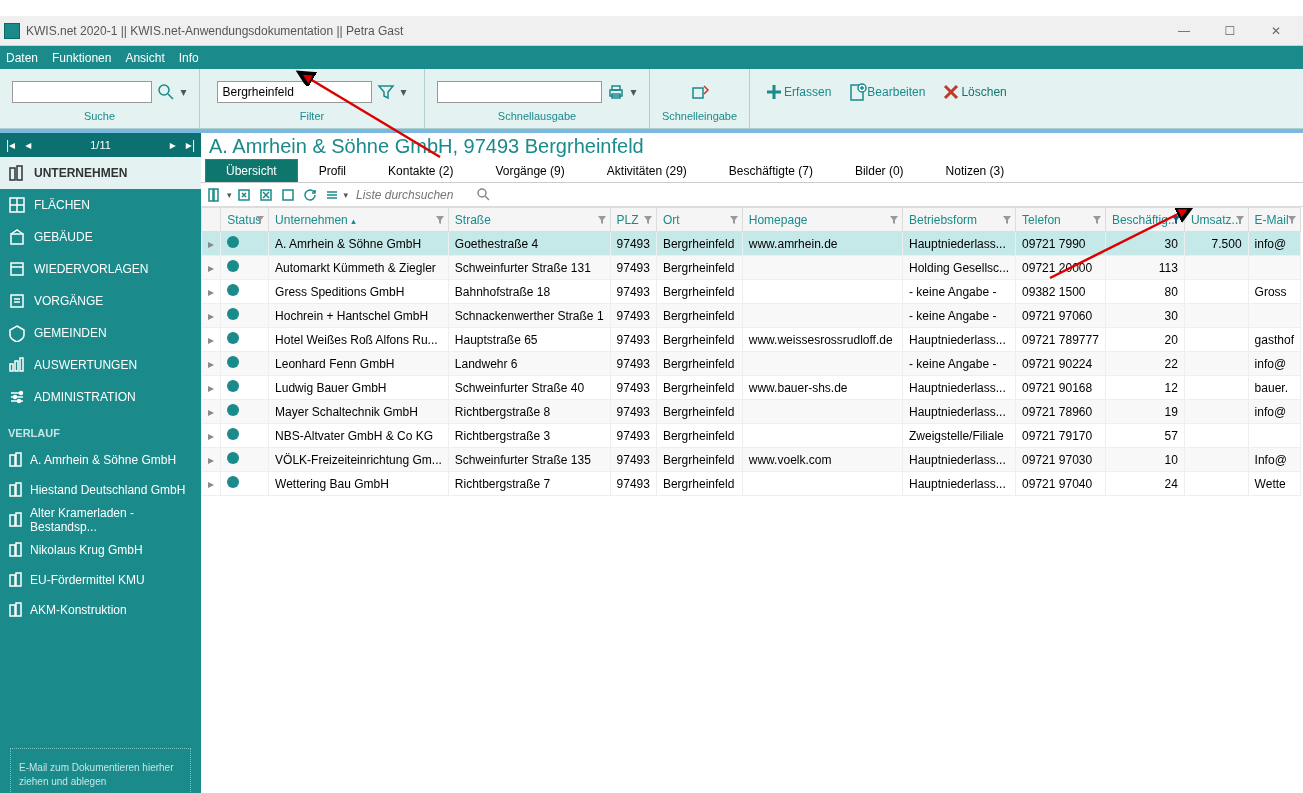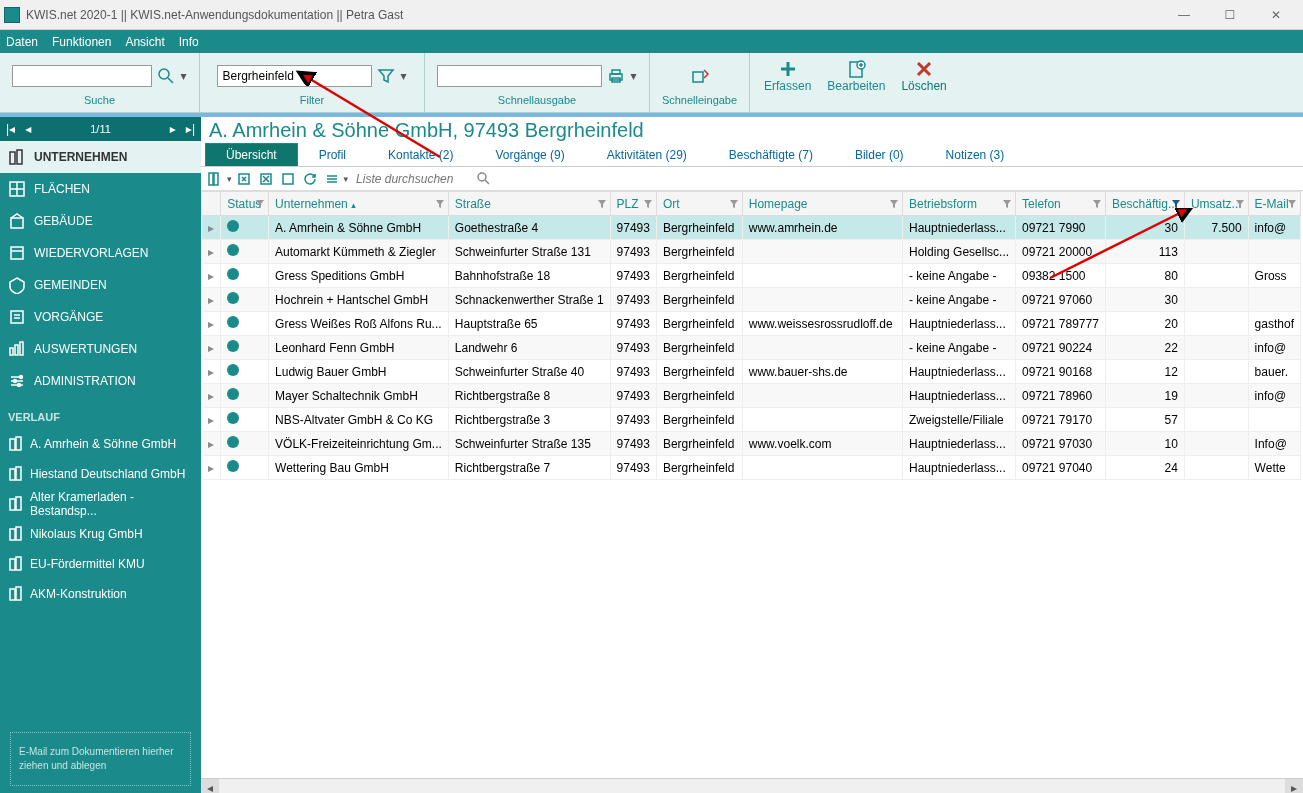--- a/index.html
+++ b/index.html
@@ -1,31 +1,31 @@
 <!DOCTYPE html>
 <html><head>
 <meta charset="utf-8">
 <style>
 *{box-sizing:border-box;margin:0;padding:0;font-family:"Segoe UI",Arial,sans-serif;font-size:12px;}
 body{background:#fff;overflow:hidden;width:1303px;height:793px;position:relative;}
-.titlebar{height:30px;background:#f0f0f0;border-bottom:1px solid #d0d0d0;display:flex;align-items:center;padding:0 4px;}
+.titlebar{height:30px;background:#f0f0f0;border-bottom:1px solid #d0d0d0;display:flex;align-items:center;padding:0 4px;margin-top:16px;}
 .titlebar .app-icon{width:16px;height:16px;background:#1a8a8a;margin-right:6px;border:1px solid #0a6a6a;}
 .titlebar .title{color:#555;font-size:12px;flex:1;}
 .titlebar .winbtns{display:flex;}
 .titlebar .winbtn{width:46px;height:28px;display:flex;align-items:center;justify-content:center;color:#666;}
 .menubar{height:23px;background:#1a8a8a;display:flex;align-items:center;padding:0 6px;}
 .menubar .mitem{color:#fff;margin-right:14px;cursor:pointer;}
 .ribbon{height:60px;background:#e5f2f2;border-bottom:1px solid #b0d0d0;display:flex;}
 .ribbon-group{border-right:1px solid #b0d0d0;display:flex;flex-direction:column;align-items:center;justify-content:space-between;padding:4px 6px 2px 6px;position:relative;}
 .ribbon-group .group-content{display:flex;align-items:center;gap:4px;flex:1;}
 .ribbon-group .group-label{color:#1a8a8a;font-size:11px;height:16px;}
 .search-box{width:140px;height:22px;border:1px solid #999;background:#fff;}
 .filter-box{width:155px;height:22px;border:1px solid #999;background:#fff;padding:2px 4px;}
 .quick-box{width:165px;height:22px;border:1px solid #999;background:#fff;}
-.icon-btn{display:flex;flex-direction:column;align-items:center;color:#1a8a8a;padding:2px 8px;cursor:pointer;}
+.icon-btn{display:flex;align-items:center;color:#1a8a8a;padding:2px 8px;cursor:pointer;}
 .icon-btn svg{width:20px;height:20px;}
 .icon-btn.del{color:#0f766e;}
 .icon-btn.del svg{stroke:#c0392b;}
 .nav-strip{height:4px;background:#7ab8e0;}
 
 .mainarea{display:flex;height:679px;}
 .sidebar{width:201px;background:#1a8a8a;display:flex;flex-direction:column;}
 .pager{height:24px;background:#0d7070;display:flex;align-items:center;justify-content:space-between;padding:0 4px;color:#fff;}
 .pager .pgbtn{color:#fff;cursor:pointer;padding:0 2px;}
 .pager .pgtxt{font-size:11px;}
@@ -33,21 +33,21 @@
 .side-item.active{background:#e5f2f2;color:#333;font-weight:600;}
 .side-item svg{width:18px;height:18px;flex-shrink:0;}
 .side-section-label{color:#c5e5e5;font-size:11px;padding:14px 8px 6px 8px;font-weight:600;}
 .side-hist{height:30px;display:flex;align-items:center;padding:0 8px;color:#fff;gap:6px;cursor:pointer;font-size:11px;}
 .side-hist svg{width:16px;height:16px;flex-shrink:0;}
 .dropzone{margin:auto 10px 10px 10px;border:1px dotted #7ac5c5;padding:12px 8px;color:#c5e5e5;font-size:10px;line-height:1.4;}
 
 .content{flex:1;display:flex;flex-direction:column;background:#fff;overflow:hidden;}
 .content-header{height:26px;display:flex;align-items:center;padding:0 8px;color:#1a8a8a;font-size:20px;}
 .tabs{height:24px;display:flex;border-bottom:1px solid #ccc;padding-left:4px;}
-.tab{padding:4px 20px;color:#0369a1;cursor:pointer;border:1px solid transparent;border-bottom:none;font-size:12px;}
+.tab{padding:4px 20px;color:#000000;cursor:pointer;border:1px solid transparent;border-bottom:none;font-size:12px;}
 .tab.active{background:#0f766e;color:#fff;border-color:#1a8a8a;}
 .toolbar2{height:24px;display:flex;align-items:center;padding:0 4px;gap:2px;border-bottom:1px solid #ddd;}
 .toolbar2 .tbtn{width:20px;height:20px;display:flex;align-items:center;justify-content:center;color:#1a8a8a;cursor:pointer;}
 .toolbar2 .search-list{border:none;width:120px;padding:2px;margin-left:4px;font-style:italic;color:#888;}
 .grid-wrap{flex:1;overflow:auto;position:relative;}
 .grid{width:1100px;border-collapse:collapse;}
 .grid th{background:#f5f5f5;border:1px solid #ddd;padding:4px 6px;text-align:left;color:#1a8a8a;font-weight:normal;position:relative;height:24px;white-space:nowrap;}
 .grid th .filter-icon{position:absolute;right:3px;top:6px;}
 .grid td{border:1px solid #eee;padding:4px 6px;height:24px;white-space:nowrap;overflow:hidden;text-overflow:ellipsis;}
 .grid tr.sel td{background:#c5e8e8;}
@@ -199,31 +199,31 @@
         </div>
         <div class="side-item">
           <svg viewBox="0 0 18 18">
             <rect x="3" y="3" width="12" height="12"></rect>
             <line x1="3" y1="7" x2="15" y2="7"></line>
           </svg>
           <span>WIEDERVORLAGEN</span>
         </div>
         <div class="side-item">
           <svg viewBox="0 0 18 18">
-            <path d="M9 2l7 4v5c0 4-7 7-7 7s-7-3-7-7V6z"></path>
-          </svg>
-          <span>GEMEINDEN</span>
-        </div>
-        <div class="side-item">
-          <svg viewBox="0 0 18 18">
             <rect x="3" y="3" width="12" height="12"></rect>
             <line x1="6" y1="7" x2="12" y2="7"></line>
             <line x1="6" y1="10" x2="12" y2="10"></line>
           </svg>
           <span>VORGÄNGE</span>
+        </div>
+        <div class="side-item">
+          <svg viewBox="0 0 18 18">
+            <path d="M9 2l7 4v5c0 4-7 7-7 7s-7-3-7-7V6z"></path>
+          </svg>
+          <span>GEMEINDEN</span>
         </div>
         <div class="side-item">
           <svg viewBox="0 0 18 18">
             <rect x="2" y="8" width="3" height="7"></rect>
             <rect x="7" y="5" width="3" height="10"></rect>
             <rect x="12" y="2" width="3" height="13"></rect>
           </svg>
           <span>AUSWERTUNGEN</span>
         </div>
         <div class="side-item">
@@ -436,21 +436,21 @@
               <td></td>
               <td>- keine Angabe -</td>
               <td>09721 97060</td>
               <td class="num">30</td>
               <td class="num"></td>
               <td></td>
             </tr>
             <tr>
               <td class="expander">▸</td>
               <td><span class="status-dot"></span></td>
-              <td>Gress Weißes Roß Alfons Ru...</td>
+              <td>Hotel Weißes Roß Alfons Ru...</td>
               <td>Hauptstraße 65</td>
               <td>97493</td>
               <td>Bergrheinfeld</td>
               <td>www.weissesrossrudloff.de</td>
               <td>Hauptniederlass...</td>
               <td>09721 789777</td>
               <td class="num">20</td>
               <td class="num"></td>
               <td>gasthof</td>
             </tr>

